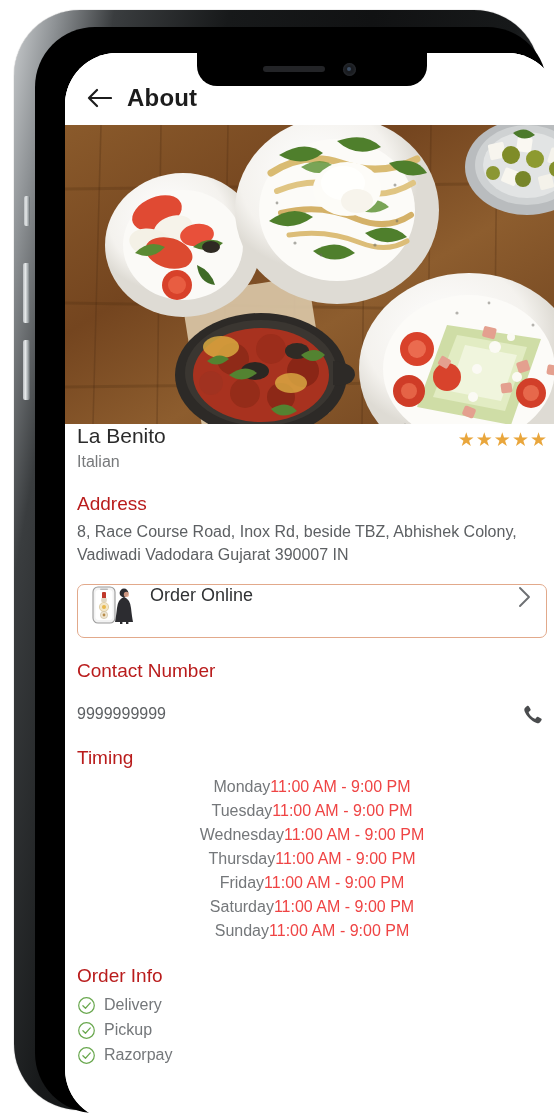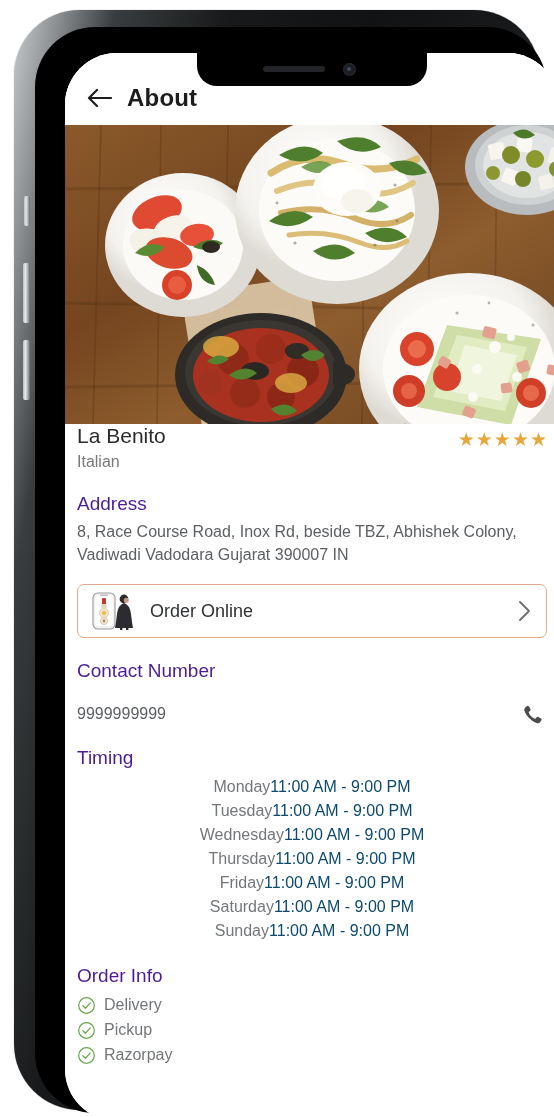--- a/index.html
+++ b/index.html
@@ -119,34 +119,34 @@
 
   .name-row {
     display: flex; align-items: flex-start; justify-content: space-between;
   }
   #restaurant-name { font-size: 21px; color: #2b2b2b; }
   #cuisine { font-size: 16px; color: #77797b; margin-top: 5px; }
   #rating-stars { display: flex; gap: 1px; padding-top: 6px; }
   .star { color: #e9a63c; font-size: 19px; line-height: 1; }
 
   .section-title {
-    font-size: 19px; color: #4c1d95; font-weight: normal;
+    font-size: 19px; color: #b91c1c; font-weight: normal;
     margin: 22px 0 6px 0;
   }
   #address-text {
     font-size: 16px; color: #5d6063; line-height: 1.42;
   }
 
   
   #order-online-button {
     margin: 18px 0 0 0;
     height: 54px;
     border: 1px solid #e2a98b;
     border-radius: 7px;
-    display: flex; align-items: center;
+    display: flex; 
     padding: 0 14px 0 12px;
     box-sizing: border-box;
     cursor: pointer;
     background: #fff;
   }
   #order-icon { width: 46px; height: 40px; flex: 0 0 46px; }
   #order-label {
     font-size: 18px; color: #303234;
     margin-left: 14px; flex: 1 1 auto;
   }
@@ -159,21 +159,21 @@
   #contact-number { font-size: 16px; color: #5d6063; }
   #call-icon { color: #4a4c4e; padding-right: 4px; cursor: pointer; }
 
   
   #timing-list { margin-top: 2px; }
   .timing-row {
     display: flex; justify-content: center; align-items: baseline;
     padding: 3px 0;
   }
   .timing-day   { font-size: 16px; color: #74777a; }
-  .timing-hours { font-size: 16px; color: #0c4a6e; }
+  .timing-hours { font-size: 16px; color: #ef4444; }
 
   
   #other-info-list { margin-top: 3px; }
   .info-row {
     display: flex; 
     padding: 3px 0;
   }
   .check-icon { flex: 0 0 19px; margin-right: 8px; }
   .info-label { font-size: 16px; color: #74777a; }
 </style>

